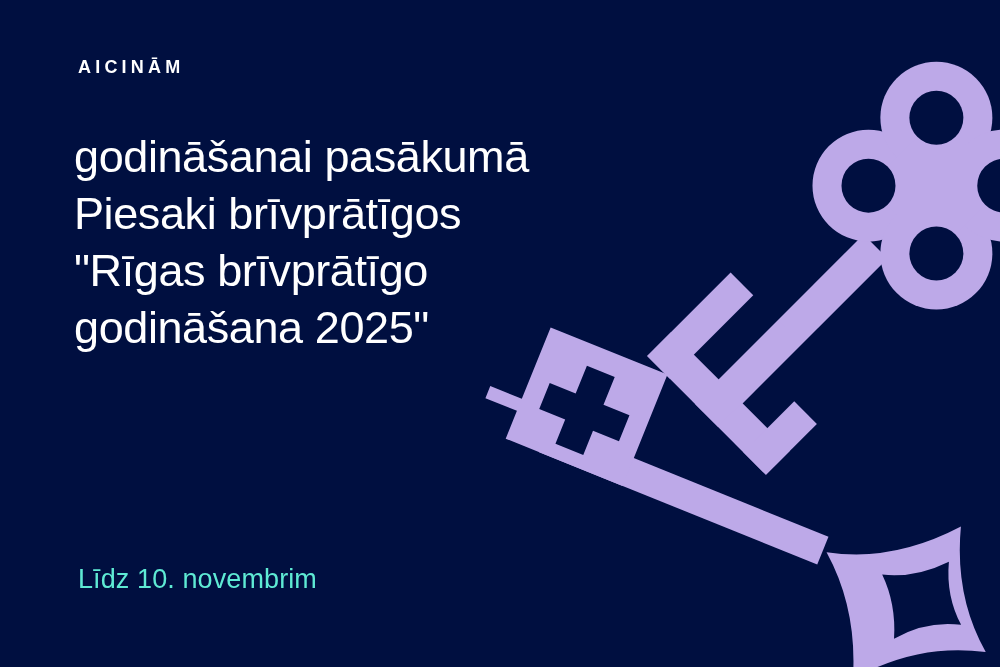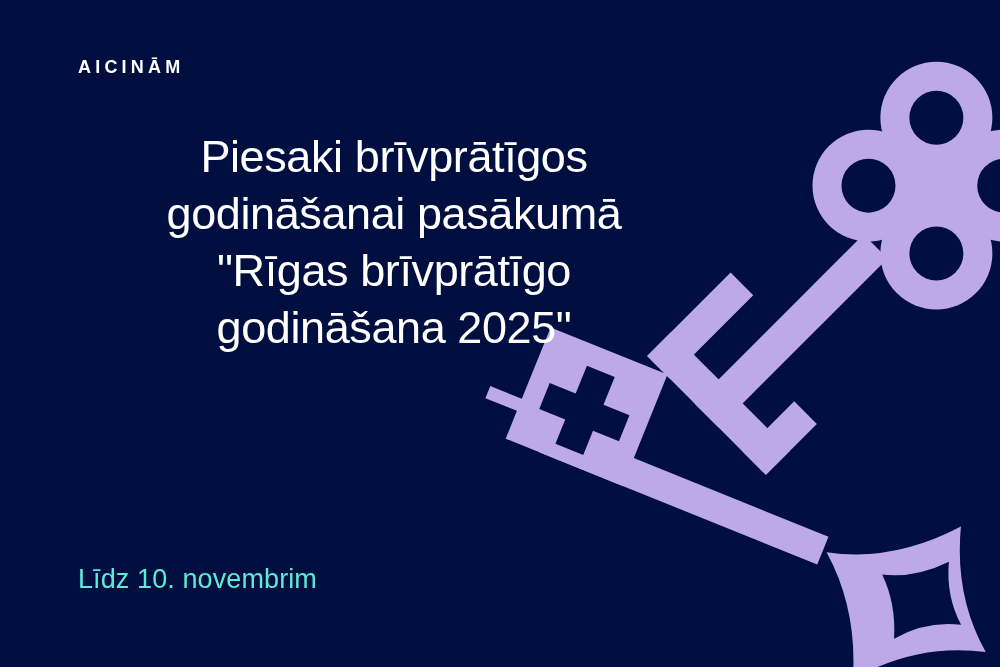--- a/index.html
+++ b/index.html
@@ -22,21 +22,20 @@
     inset: 0;
     width: 1000px;
     height: 667px;
     pointer-events: none;
   }
   .content-layer {
     position: absolute;
     inset: 0;
     width: 1000px;
     height: 667px;
-    text-align: center;
   }
   .eyebrow {
     position: absolute;
     left: 78px;
     top: 58px;
     color: #ffffff;
     font-size: 18px;
     font-weight: 700;
     letter-spacing: 4.2px;
     line-height: 1;
@@ -120,22 +119,22 @@
       </g>
     </g>
 
   </svg>
 
   <div class="content-layer">
 
     <div class="eyebrow">AICINĀM</div>
 
     <div class="headline">
+      <span class="hl-line">godināšanai pasākumā</span>
       <span class="hl-line">Piesaki brīvprātīgos</span>
-      <span class="hl-line">godināšanai pasākumā</span>
       <span class="hl-line">"Rīgas brīvprātīgo</span>
       <span class="hl-line">godināšana 2025"</span>
     </div>
 
     <div class="deadline">Līdz 10. novembrim</div>
 
   </div>
 </div>
 
 </body></html>

